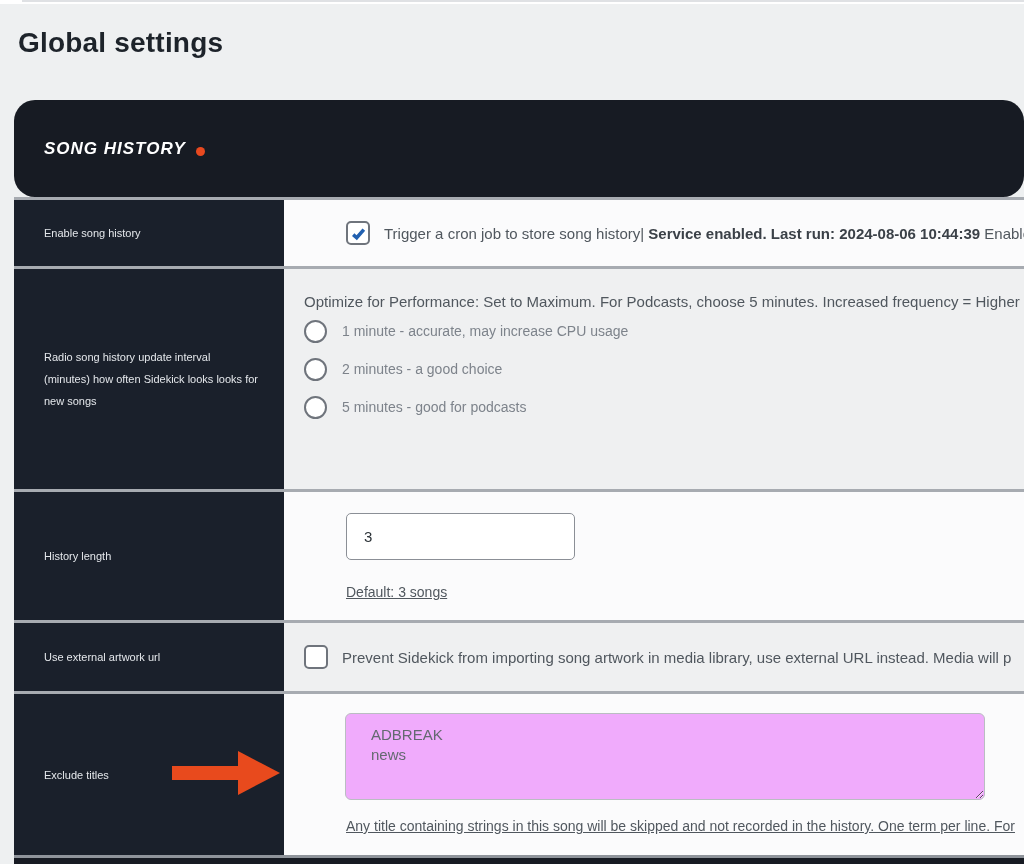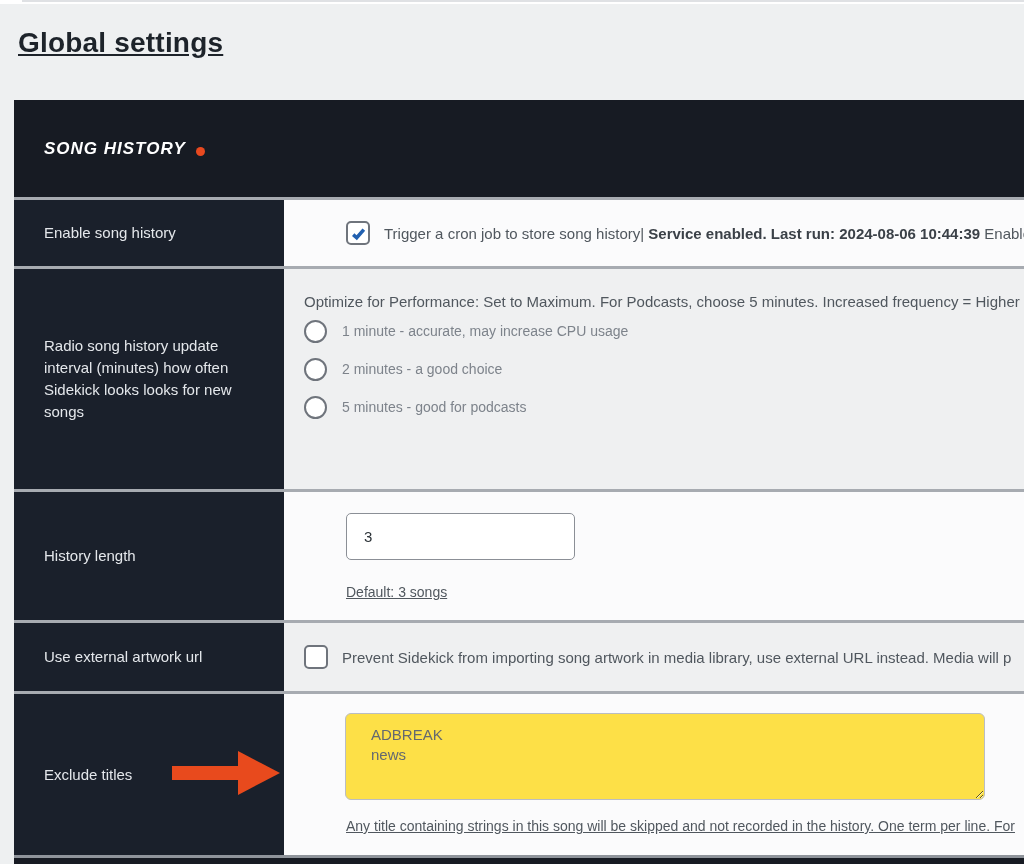--- a/index.html
+++ b/index.html
@@ -8,39 +8,39 @@
     background:#eef0f1;
     font-family:"Liberation Sans", sans-serif;
     position:relative;
     color:#50575e;
   }
   .top-strip { position:absolute; top:0; left:0; right:0; height:4px; background:#ffffff; }
   .top-strip .edge { position:absolute; left:22px; right:0; top:0; height:2px; background:#dfe1e4; }
 
   .page-title {
     position:absolute; top:27px; left:18px;
-    font-size:28px; font-weight:700; color:#1d232a; letter-spacing:.2px;text-decoration:underline;
+    font-size:28px; font-weight:700; color:#1d232a; letter-spacing:.2px;
   }
 
   .panel { position:absolute; top:100px; left:14px; right:0; bottom:0; }
 
   .panel-header {
     height:97px; background:#171b23;
-    display:flex; align-items:center; padding-left:30px;
+    display:flex; align-items:center; padding-left:30px;border-radius:21px;
   }
   .section-title {
     color:#ffffff; font-size:17px; font-weight:700; font-style:italic;
     letter-spacing:1px; text-transform:uppercase;
   }
   .accent-dot { width:9px; height:9px; border-radius:50%; margin-left:10px; transform:translateY(3px); }
 
   .row { display:flex; border-top:3px solid #a7abb1; }
   .cell-label {
     width:270px; flex:0 0 270px; background:#1a202b; color:#e4e7eb;
-    font-size:15px; line-height:22px;
+    font-size:11px; line-height:22px;
     display:flex; align-items:center; padding:0 26px 0 30px;
   }
   .cell-content { flex:1; overflow:hidden; position:relative; }
   .bg-odd  { background:#fbfbfc;padding-left:42px; }
   .bg-even { background:#eff0f1; }
 
   .row-enable   { height:69px; }
   .row-interval { height:223px; }
   .row-length   { height:131px; }
   .row-artwork  { height:71px; }
@@ -73,21 +73,21 @@
   .text-input {
     margin:21px 0 0 20px; width:229px; height:47px;
     border:1.5px solid #8b8f96; border-radius:5px; background:#fff;
     font-family:"Liberation Sans", sans-serif; font-size:15px; color:#2c3338;
     padding-left:17px; outline:none; display:block;
   }
   .helper { font-size:14px; color:#50575e; margin:24px 0 0 20px; white-space:nowrap;text-decoration:underline; }
 
   .exclude-textarea {
     margin:19px 0 0 19px; width:640px; height:87px;
-    border:1.5px solid #babdc2; border-radius:6px; background:#fde047;
+    border:1.5px solid #babdc2; border-radius:6px; background:#f0abfc;
     font-family:"Liberation Sans", sans-serif; font-size:15px; color:#646970;
     line-height:20px; padding:11px 14px 8px 25px; outline:none;
     resize:both; display:block;
   }
   .annotation-arrow { position:absolute; left:158px; top:57px; width:108px; height:44px; z-index:3; }
 
   .bottom-strip { height:9px; background:#171b23; border-top:3px solid #8f949b; }
 </style>
 </head>
 <body>

